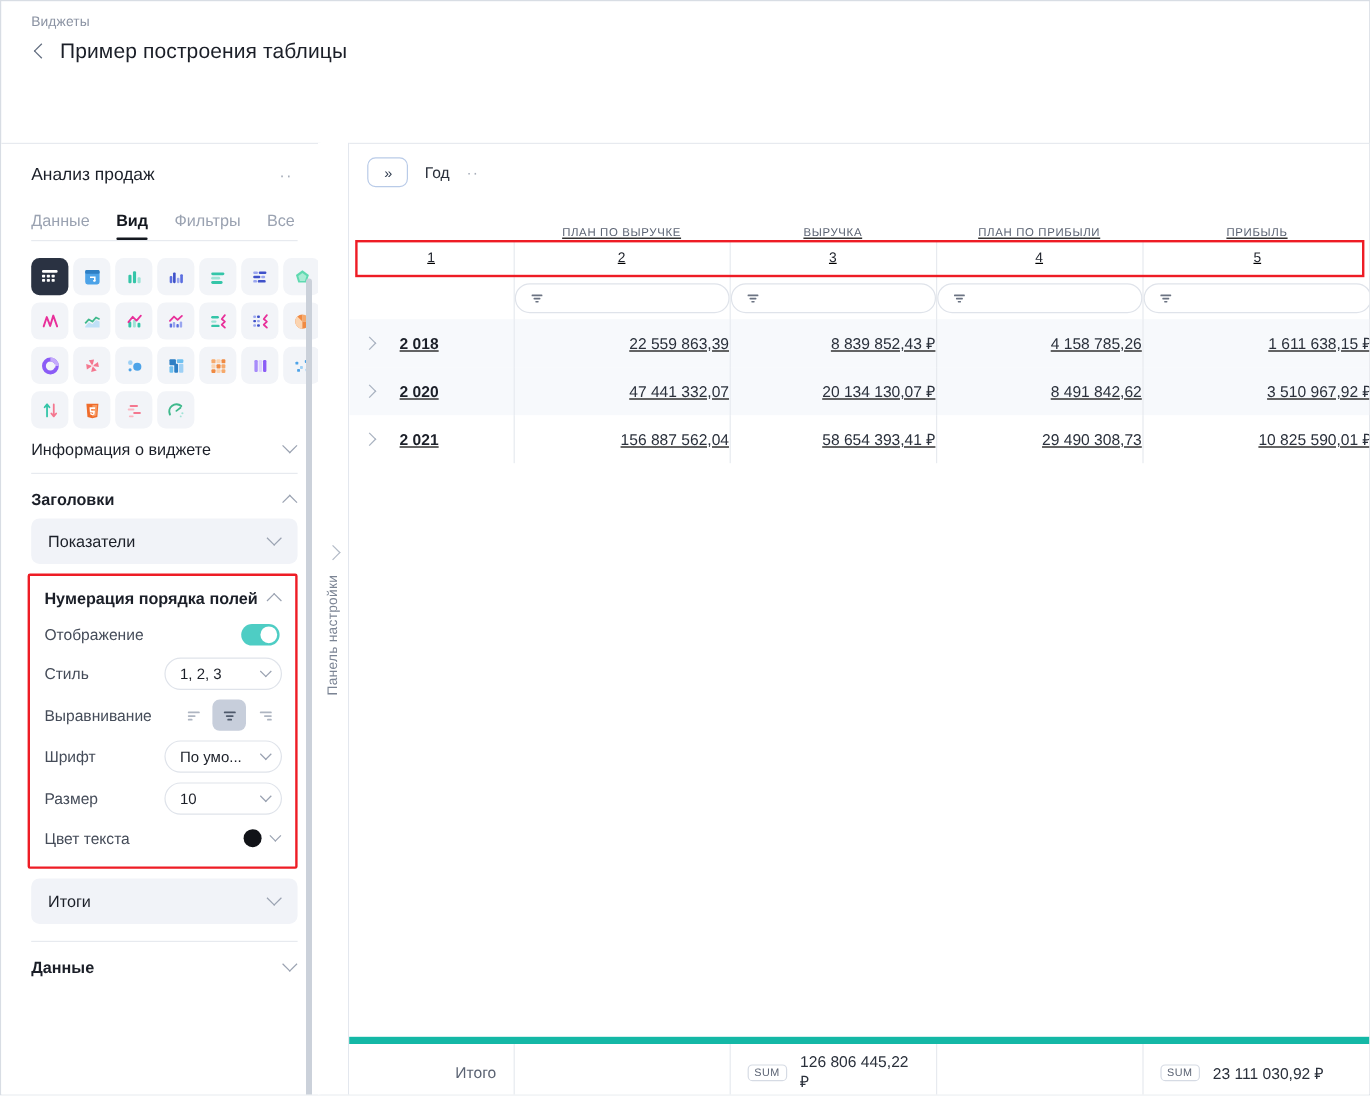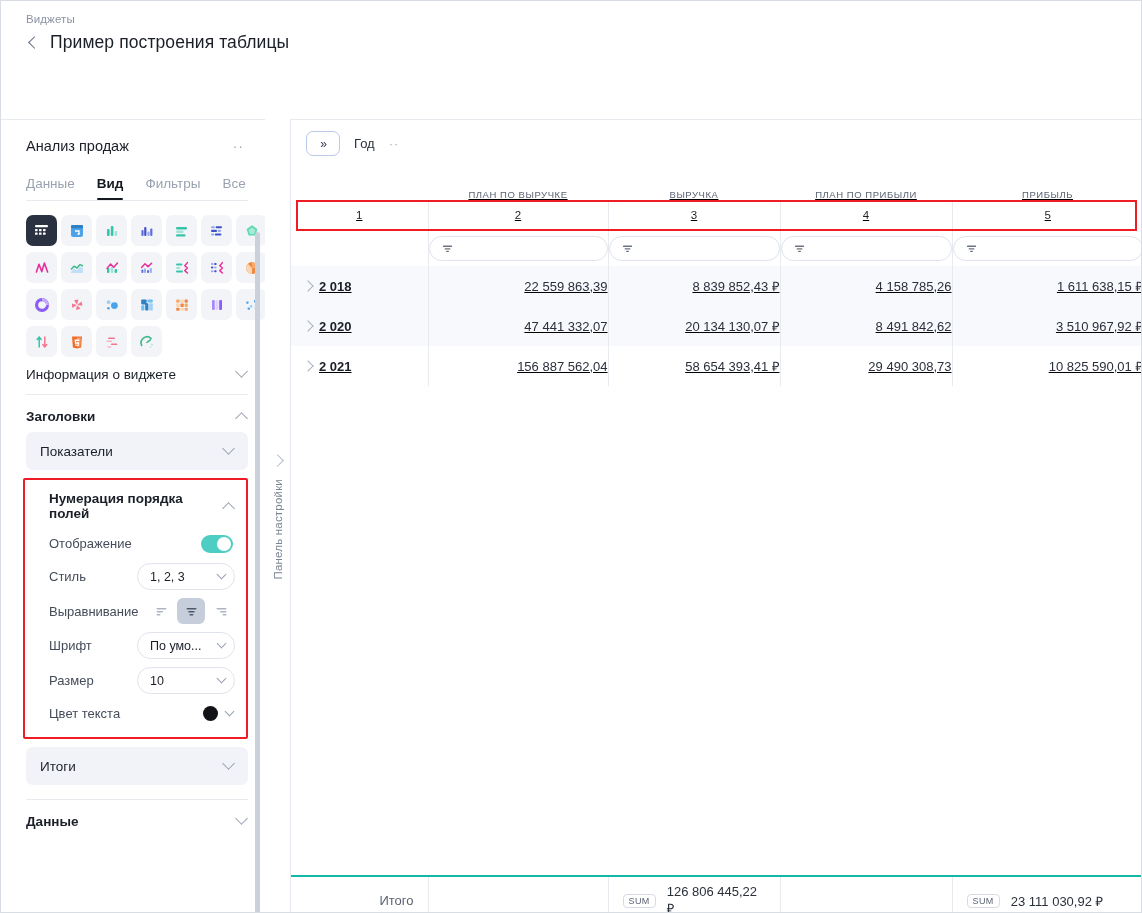--- a/index.html
+++ b/index.html
@@ -151,21 +151,21 @@
     display: flex; align-items: center; justify-content: space-between;
     padding: 0 13px 0 14px; font-size: 13.5px; color: #1b1f28; cursor: pointer;
   }
 
   
   .hl-block {
     position: relative;
     margin: 8px 18px 0 22px;
     border: 2px solid #ee1c25;
     border-radius: 2px;
-    padding: 4px 0 8px 12px;
+    padding: 4px 0 8px 0;
     background: #ffffff;
   }
   .hl-title {
     display: flex; align-items: center; justify-content: space-between;
     padding: 7px 11px 7px 12px;
     font-size: 13.5px; color: #1b1f28; font-weight: 700; cursor: pointer;
   }
   .f-row {
     display: flex; align-items: center; justify-content: space-between;
     padding: 4px 11px 4px 12px; min-height: 31px;
@@ -250,40 +250,40 @@
   }
   .data-row td {
     height: 40px; font-size: 13px; color: #2a303b;
     border-left: 1px solid #e7eaef; padding: 0 14px;
     text-align: right; vertical-align: middle;
   }
   .data-row td:first-child {
     border-left: none; text-align: left; padding-left: 13px;
   }
   .data-row.alt td { background: #f7f9fc; }
-  .yr-cell { display: flex; align-items: center; gap: 7px; text-align: center; }
+  .yr-cell { display: flex; align-items: center; gap: 21px; text-align: center; }
   .yr-chev {
     width: 8px; height: 8px; flex: 0 0 auto;
     border-right: 1.6px solid #a9b2c0; border-top: 1.6px solid #a9b2c0;
     transform: rotate(45deg);
   }
   .yr-txt { font-weight: 700; font-size: 13px; color: #1b1f28; }
 
   
   .hl-row {
     position: absolute; left: 5px; top: 26px;
     width: 841px; height: 31px;
     border: 2px solid #ee1c25; pointer-events: none;
   }
 
   
   .footer {
     position: absolute; left: 290px; bottom: 0;
-    width: 852px; height: 37px;
-    border-top: 2px solid #14b8a6; background: #ffffff;
+    width: 852px; height: 48px;
+    border-top: 6px solid #14b8a6; background: #ffffff;
   }
   table.foot { width: 852px; border-collapse: collapse; table-layout: fixed; }
   table.foot td {
     height: 47px; border-left: 1px solid #e7eaef; padding: 0 14px;
     vertical-align: middle; font-size: 13px; color: #2a303b;
   }
   table.foot td:first-child { border-left: none; text-align: right; color: #5b6373; }
   .sum-cell { display: flex; align-items: center; gap: 11px; }
   .sum-badge {
     border: 1px solid #d6dbe4; border-radius: 4px; padding: 1px 5px;

